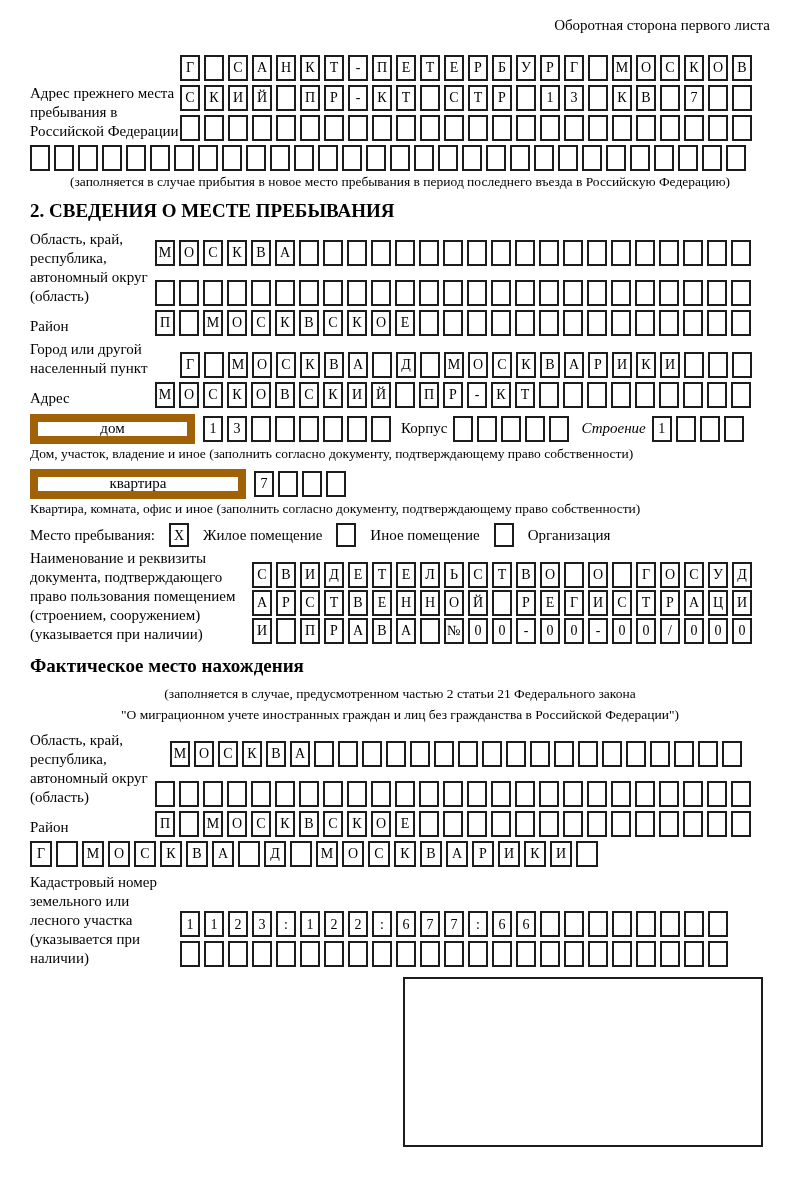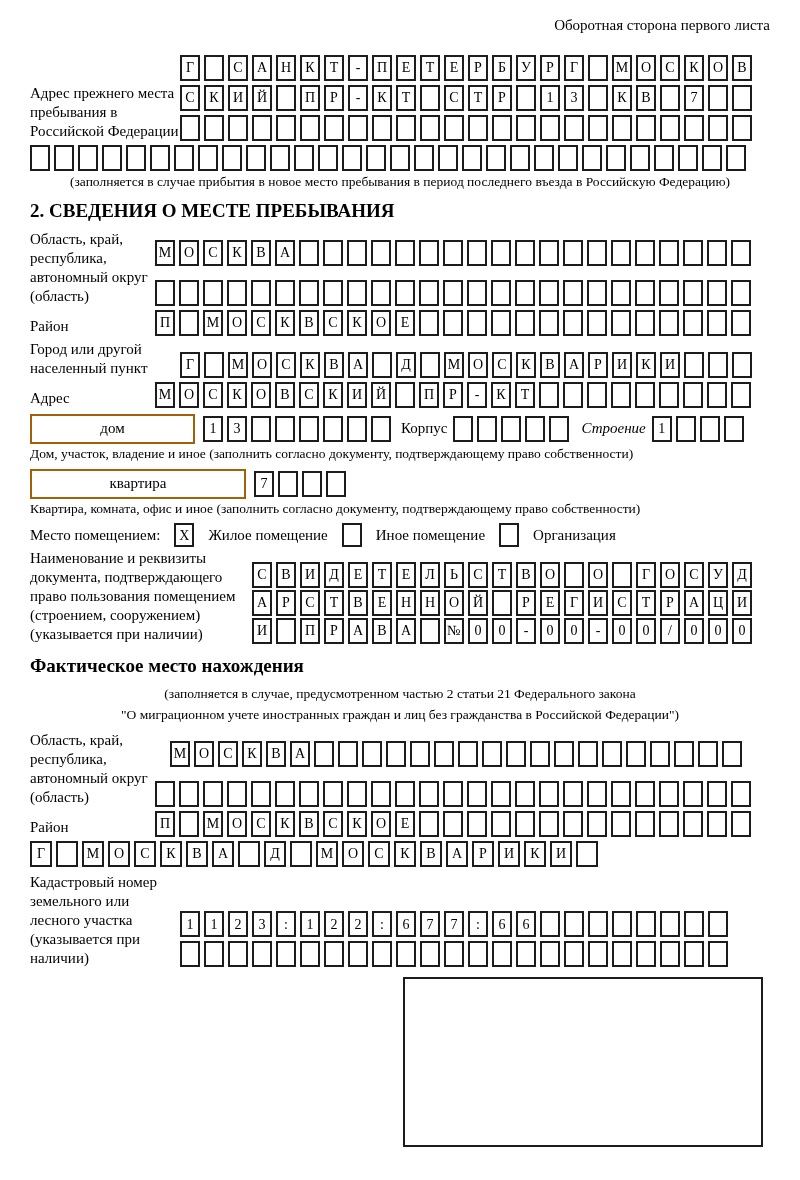--- a/index.html
+++ b/index.html
@@ -21,21 +21,21 @@
   .cell{
     width:20px;height:26px;box-sizing:border-box;flex-shrink:0;
     border:2px solid #1c1c1c;background:#fff;
     display:flex;align-items:center;justify-content:center;
     font-size:14px;font-weight:400;
   }
   .wide .cell{width:22px;}
   .note{font-size:13.5px;text-align:center;margin:3px 0 8px 0;}
   .sect-title{font-weight:bold;text-align:left;font-size:19px;margin:4px 0 8px 0;}
   .inline-box{
-    box-sizing:border-box;border:2px solid #a16207;height:30px;
+    box-sizing:border-box;border:8px solid #a16207;height:30px;
     display:flex;align-items:center;justify-content:center;font-size:15px;
     flex-shrink:0;
   }
   .domrow{display:flex;align-items:center;margin:6px 0 2px 0;}
   .caption{font-size:13.5px;margin:2px 0 6px 0;}
   .mesto{display:flex;align-items:center;margin:6px 0 2px 0;gap:14px;}
   .cbox{
     width:20px;height:24px;box-sizing:border-box;border:2px solid #1c1c1c;
     display:flex;align-items:center;justify-content:center;font-size:14px;flex-shrink:0;
   }
@@ -359,21 +359,21 @@
     <div class="crow" style="margin-left:8px;">
         <div class="cell">7</div>
         <div class="cell"></div>
         <div class="cell"></div>
         <div class="cell"></div>
       </div>
   </div>
   <div class="caption">Квартира, комната, офис и иное (заполнить согласно документу, подтверждающему право собственности)</div>
 
   <div class="mesto">
-    <span>Место помещением:</span>
+    <span>Место пребывания:</span>
     <span class="cbox">X</span>
     <span>Жилое помещение</span>
     <span class="cbox"></span>
     <span>Иное помещение</span>
     <span class="cbox"></span>
     <span>Организация</span>
   </div>
 
   <div class="field">
     <div class="flabel w222">Наименование и реквизиты документа, подтверждающего право пользования помещением (строением, сооружением) (указывается при наличии)</div>

